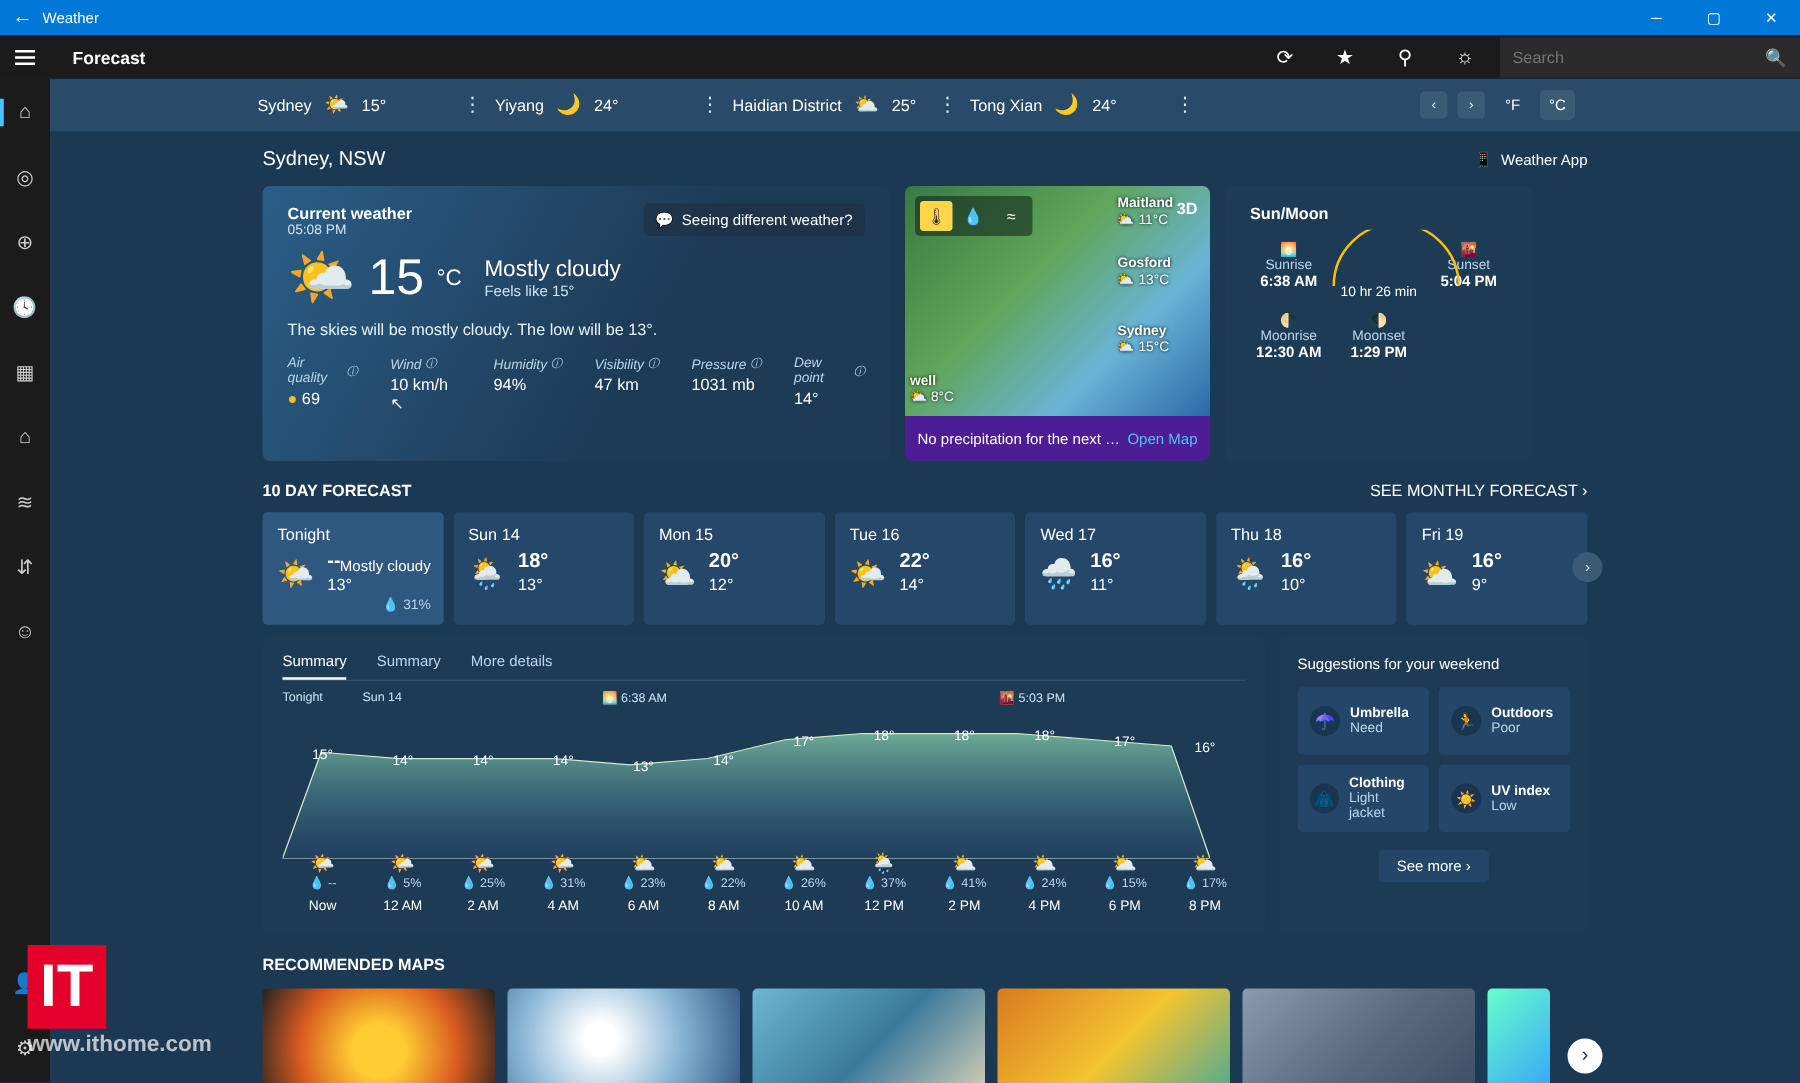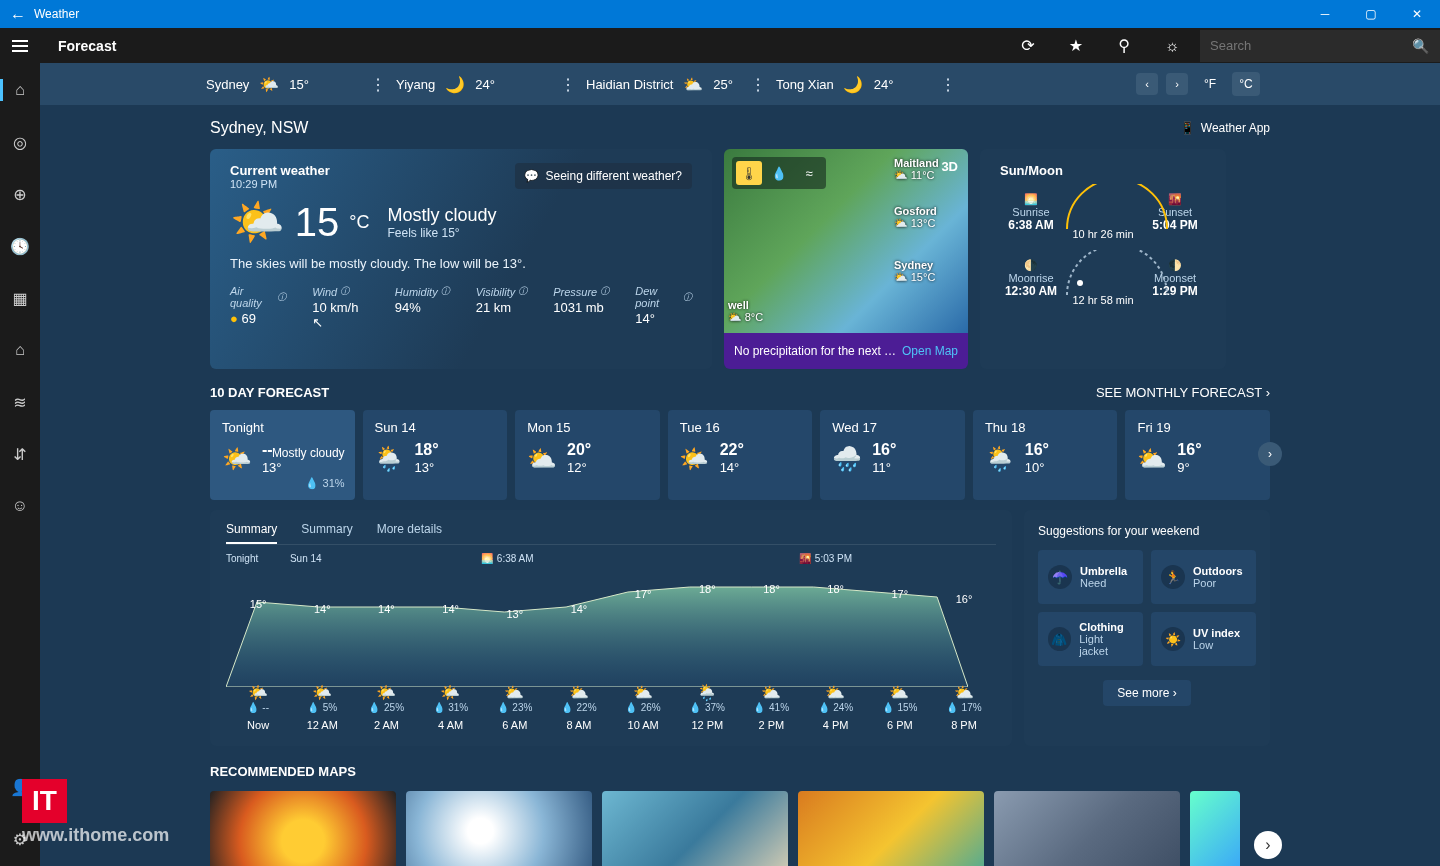--- a/index.html
+++ b/index.html
@@ -106,21 +106,21 @@
   .sitemcard .sicon{width:24px;height:24px;border-radius:12px;background:#1a3550;display:flex;align-items:center;justify-content:center;font-size:13px;}
   .sitemcard .stxt{font-size:11px;}
   .sitemcard .stxt .s1{font-weight:600;}
   .sitemcard .stxt .s2{color:#bcd5ea;}
   .seemore{display:flex;justify-content:center;margin-top:14px;}
   .seemore span{background:#244668;padding:6px 14px;border-radius:4px;font-size:12px;cursor:pointer;}
   .mapsrow{display:flex;gap:10px;margin-top:12px;position:relative;}
   .mapthumb{width:186px;height:100px;border-radius:4px;cursor:pointer;}
   .mapsrow .scrollbtn2{position:absolute;right:-12px;top:40px;width:28px;height:28px;border-radius:14px;background:#fff;color:#333;display:flex;align-items:center;justify-content:center;cursor:pointer;}
   .watermark{position:fixed;left:22px;bottom:20px;font-family:Arial;font-weight:bold;pointer-events:none;}
-  .watermark .it{background:#e4002b;color:#fff;font-size:28px;padding:6px 10px;display:inline-block;}
+  .watermark .it{background:#e4002b;color:#fff;font-size:48px;padding:6px 10px;display:inline-block;}
   .watermark .url{color:#fff;opacity:0.7;font-size:18px;margin-top:2px;}
   ::-webkit-scrollbar{width:8px;}::-webkit-scrollbar-thumb{background:#555;}
 </style>
 </head>
 <body>
 
 <div class="titlebar">
   <div class="back">←</div>
   <div>Weather</div>
   <div class="win-controls">
@@ -210,21 +210,21 @@
           <span>Weather App</span>
         </div>
       </div>
 
       <div class="cards">
 
         <div class="card current">
           <div class="h">
             <div>
               <div class="lbl">Current weather</div>
-              <div class="time">10:29 PM</div>
+              <div class="time">05:08 PM</div>
             </div>
             <div class="feedback">
               <span>💬</span>
               <span>Seeing different weather?</span>
             </div>
           </div>
           <div class="bigtemp">
             <span class="wicon">🌤️</span>
             <span class="val">15</span>
             <span class="deg">°C</span>
@@ -242,21 +242,21 @@
               <div class="stat">
                 <div class="slabel">Wind <span style="font-size:9px">ⓘ</span></div>
                 <div class="sval">10 km/h ↖</div>
               </div>
               <div class="stat">
                 <div class="slabel">Humidity <span style="font-size:9px">ⓘ</span></div>
                 <div class="sval">94%</div>
               </div>
               <div class="stat">
                 <div class="slabel">Visibility <span style="font-size:9px">ⓘ</span></div>
-                <div class="sval">21 km</div>
+                <div class="sval">47 km</div>
               </div>
               <div class="stat">
                 <div class="slabel">Pressure <span style="font-size:9px">ⓘ</span></div>
                 <div class="sval">1031 mb</div>
               </div>
               <div class="stat">
                 <div class="slabel">Dew point <span style="font-size:9px">ⓘ</span></div>
                 <div class="sval">14°</div>
               </div>
             </div>
@@ -299,27 +299,20 @@
             </div>
             <div class="smcell">
               <div>🌇</div>
               <div class="l">Sunset</div>
               <div class="v">5:04 PM</div>
             </div>
             <div class="smcell">
               <div>🌗</div>
               <div class="l">Moonrise</div>
               <div class="v">12:30 AM</div>
-            </div>
-            <div class="smarc">
-              <svg width="110" height="50">
-                  <path d="M5 45 A50 50 0 0 1 105 45" stroke="#9eb5c9" stroke-width="2" stroke-dasharray="3,3" fill="none"></path>
-                  <circle cx="18" cy="33" r="3" fill="#fff"></circle>
-                </svg>
-              <span>12 hr 58 min</span>
             </div>
             <div class="smcell">
               <div>🌓</div>
               <div class="l">Moonset</div>
               <div class="v">1:29 PM</div>
             </div>
           </div>
         </div>
       </div>
 

